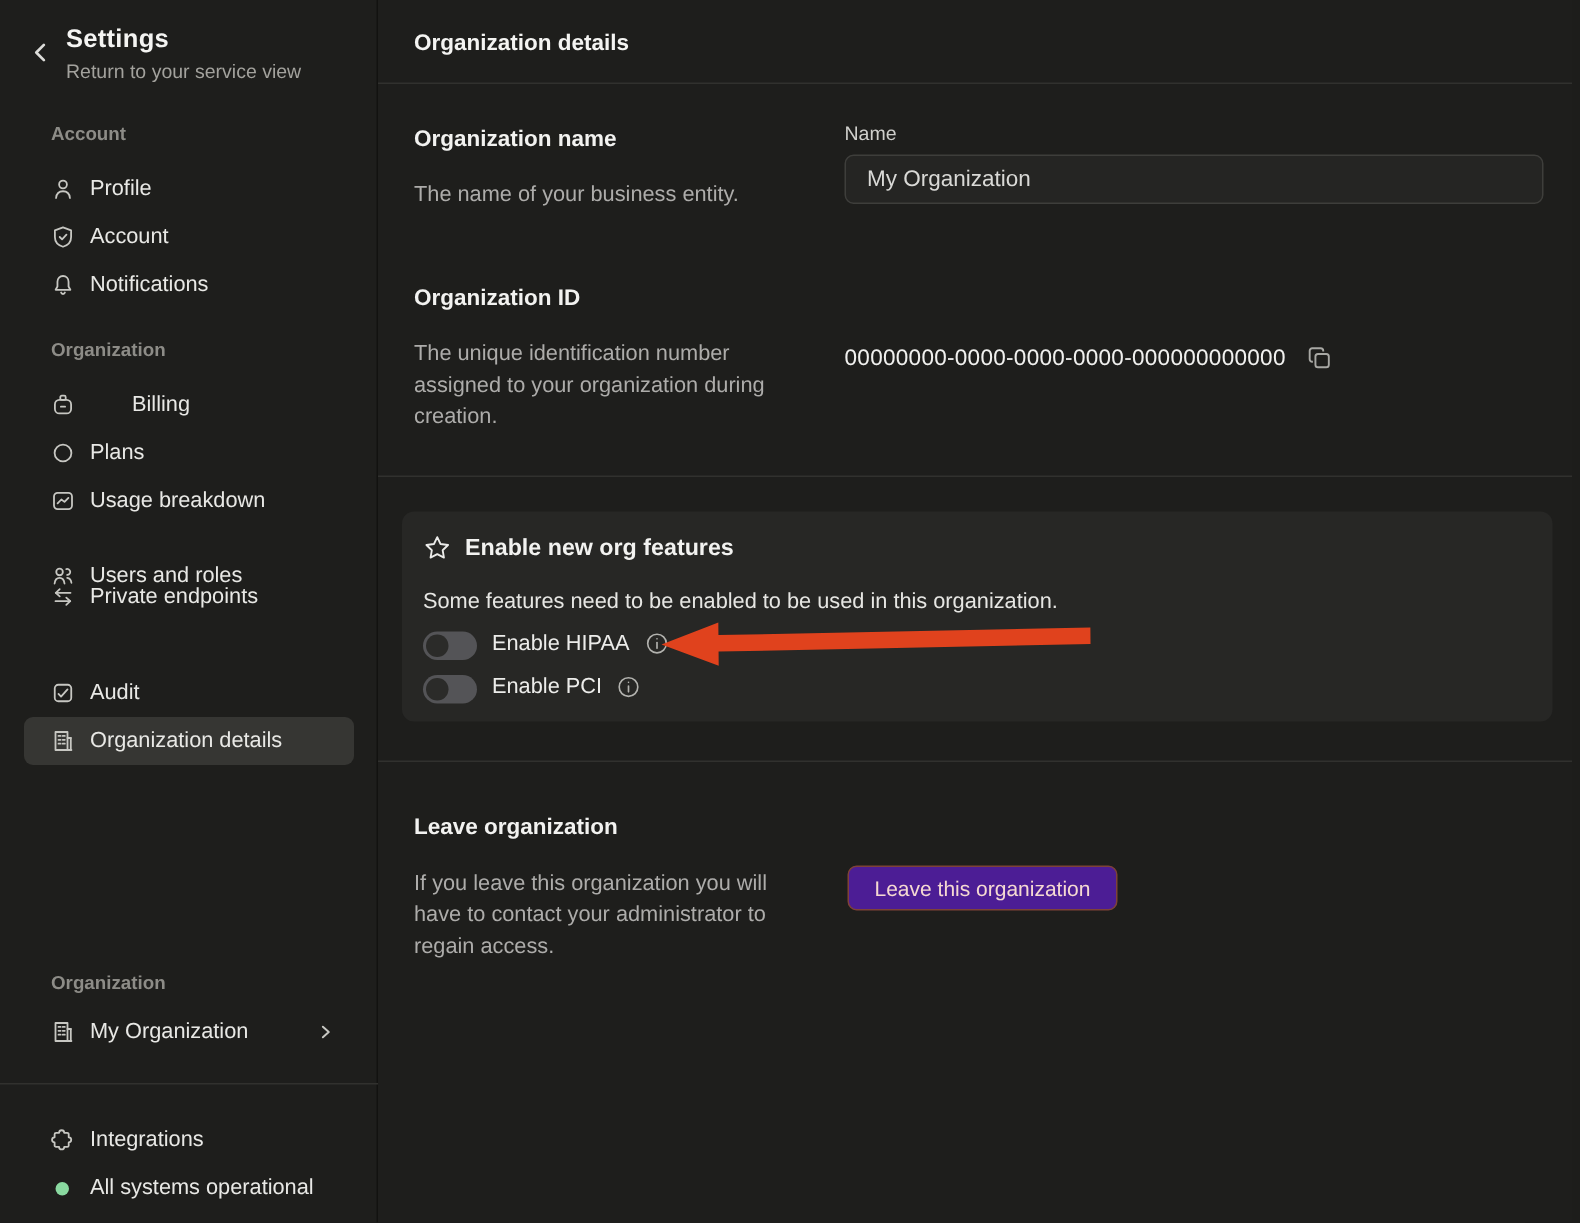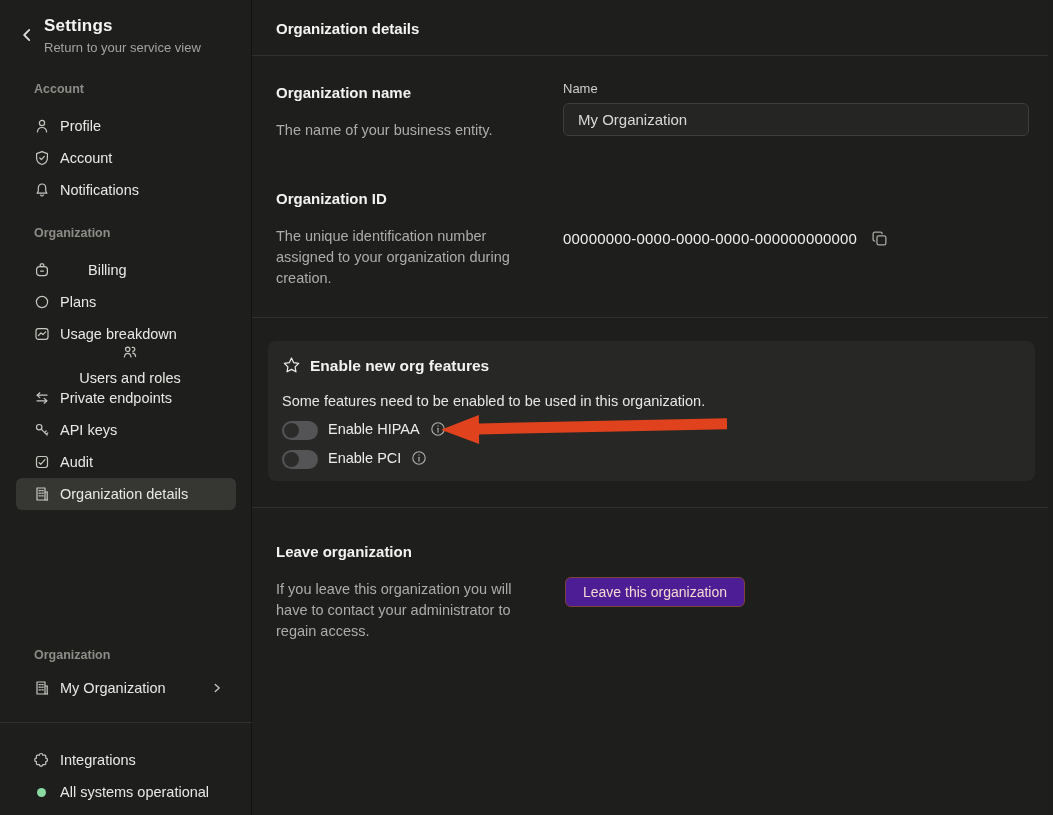--- a/index.html
+++ b/index.html
@@ -135,46 +135,37 @@
           <polyline points="4.4,9.6 6.9,7 9,8.6 11.6,5.9"></polyline>
         </svg>
       <span class="lbl">Usage breakdown</span>
     </div>
     <div class="sb-item" style="top:286px;">
       <svg class="icon16" viewBox="0 0 16 16" fill="none" stroke="currentColor" stroke-width="1.2">
           <circle cx="8" cy="8" r="5.6"></circle>
         </svg>
       <span class="lbl">Plans</span>
     </div>
-    <div class="sb-item" style="top:344px;flex-direction:column;">
+    <div class="sb-item" style="top:368px;">
       <svg class="icon16" viewBox="0 0 16 16" fill="none" stroke="currentColor" stroke-width="1.2" stroke-linecap="round" stroke-linejoin="round">
           <circle cx="5.7" cy="5.3" r="2.2"></circle>
           <path d="M2.4,13 C2.7,10.5 4,9.3 5.7,9.3 C7.4,9.3 8.7,10.5 9,13"></path>
           <path d="M10.2,3.4 a2,2 0 1 1 0.6,3.9"></path>
           <path d="M10.8,9.2 C12.5,9.4 13.4,10.5 13.6,12.5"></path>
         </svg>
       <span class="lbl">Users and roles</span>
     </div>
     <div class="sb-item" style="top:382px;">
       <svg class="icon16" viewBox="0 0 16 16" fill="none" stroke="currentColor" stroke-width="1.2" stroke-linecap="round" stroke-linejoin="round">
           <line x1="3.2" y1="5.2" x2="13" y2="5.2"></line>
           <polyline points="5.8,2.8 3.2,5.2 5.8,7.6"></polyline>
           <line x1="3" y1="10.8" x2="12.8" y2="10.8"></line>
           <polyline points="10.2,8.4 12.8,10.8 10.2,13.2"></polyline>
         </svg>
       <span class="lbl">Private endpoints</span>
-    </div>
-    <div class="sb-item" style="top:414px;">
-      <svg class="icon16" viewBox="0 0 16 16" fill="none" stroke="currentColor" stroke-width="1.2" stroke-linecap="round" stroke-linejoin="round">
-          <circle cx="5.2" cy="5.2" r="2.7"></circle>
-          <line x1="7.2" y1="7.2" x2="13.2" y2="13.2"></line>
-          <line x1="10.6" y1="10.6" x2="12.2" y2="9"></line>
-          <line x1="12.4" y1="12.4" x2="13.8" y2="11"></line>
-        </svg>
-      <span class="lbl">API keys</span>
     </div>
     <div class="sb-item" style="top:446px;">
       <svg class="icon16" viewBox="0 0 16 16" fill="none" stroke="currentColor" stroke-width="1.2" stroke-linecap="round" stroke-linejoin="round">
           <rect x="2.5" y="2.5" width="11" height="11" rx="2.4"></rect>
           <polyline points="5,8.6 6.7,10.4 11,5.6"></polyline>
         </svg>
       <span class="lbl">Audit</span>
     </div>
     <div class="sb-item selected" style="top:478px;">
       <svg class="icon16" viewBox="0 0 16 16" fill="none" stroke="currentColor" stroke-width="1.2" stroke-linecap="round" stroke-linejoin="round">

